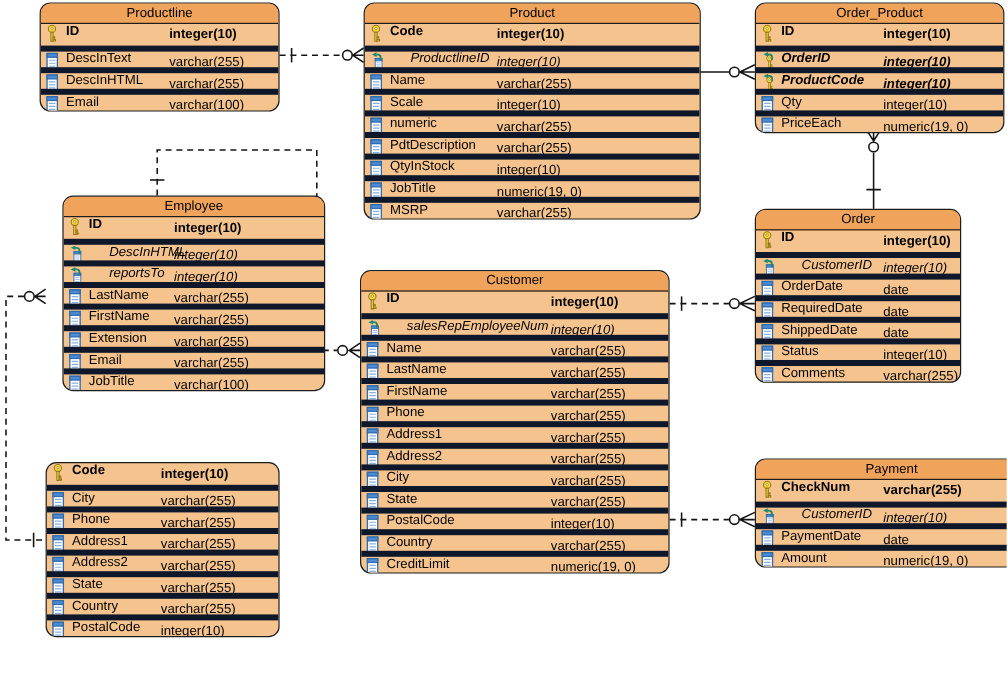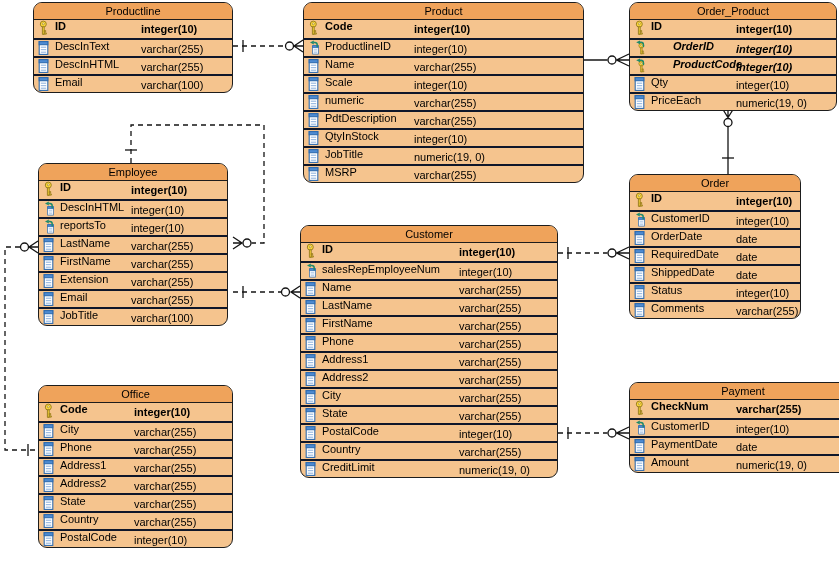--- a/index.html
+++ b/index.html
@@ -16,24 +16,24 @@
     border:1.5px solid #1d1d1d;border-radius:9px;background:#F5C48E;overflow:hidden;
   }
   .t-header{
     height:16px;line-height:16px;text-align:center;font-size:11px;
     background:#EFA35B;border-bottom:1.5px solid #1d1d1d;
   }
   .row{
     height:18px;box-sizing:border-box;display:flex;align-items:flex-start;
     position:relative;font-size:11px;white-space:nowrap;
   }
-  .t-body .row + .row{border-top:2px solid #0f172a;}
+  .t-body .row + .row{border-top:5px solid #0f172a;}
   .row.pk{font-weight:700;}
-  .row.fk{}
-  .row.pkfk{font-weight:700;font-style:italic;gap:22px;}
+  .row.fk{font-style:italic;gap:17px;}
+  .row.pkfk{font-weight:700;font-style:italic;}
   .cicon{width:13px;height:16px;margin:0 5px 0 3px;flex:none;}
   .ctype{position:absolute;left:var(--tc);top:0;line-height:18px;}
 </style>
 </head>
 <body>
 
 <div id="canvas">
 
   <svg class="overlay" width="839" height="571" viewBox="0 0 839 571">
     <defs>
@@ -272,21 +272,21 @@
         <div class="row col">
           <svg class="cicon" viewBox="0 0 13 16">
             <use href="#i-col"></use>
           </svg>
           <span class="cname">PriceEach</span>
           <span class="ctype">numeric(19, 0)</span>
         </div>
       </div>
   </div>
 
-  <div class="etable" style="left:38px;top:163px;width:190px;--tc:92px">
+  <div class="etable" style="left:52px;top:163px;width:219px;--tc:92px">
     <div class="t-header">Employee</div>
     <div class="t-body">
 
         <div class="row pk">
           <svg class="cicon" viewBox="0 0 13 16">
             <use href="#i-pk"></use>
           </svg>
           <span class="cname">ID</span>
           <span class="ctype">integer(10)</span>
         </div>
@@ -515,21 +515,20 @@
           <svg class="cicon" viewBox="0 0 13 16">
             <use href="#i-col"></use>
           </svg>
           <span class="cname">Comments</span>
           <span class="ctype">varchar(255)</span>
         </div>
       </div>
   </div>
 
   <div class="etable" style="left:38px;top:385px;width:195px;--tc:95px">
-    <div class="t-header">Office</div>
     <div class="t-body">
 
         <div class="row pk">
           <svg class="cicon" viewBox="0 0 13 16">
             <use href="#i-pk"></use>
           </svg>
           <span class="cname">Code</span>
           <span class="ctype">integer(10)</span>
         </div>
 

